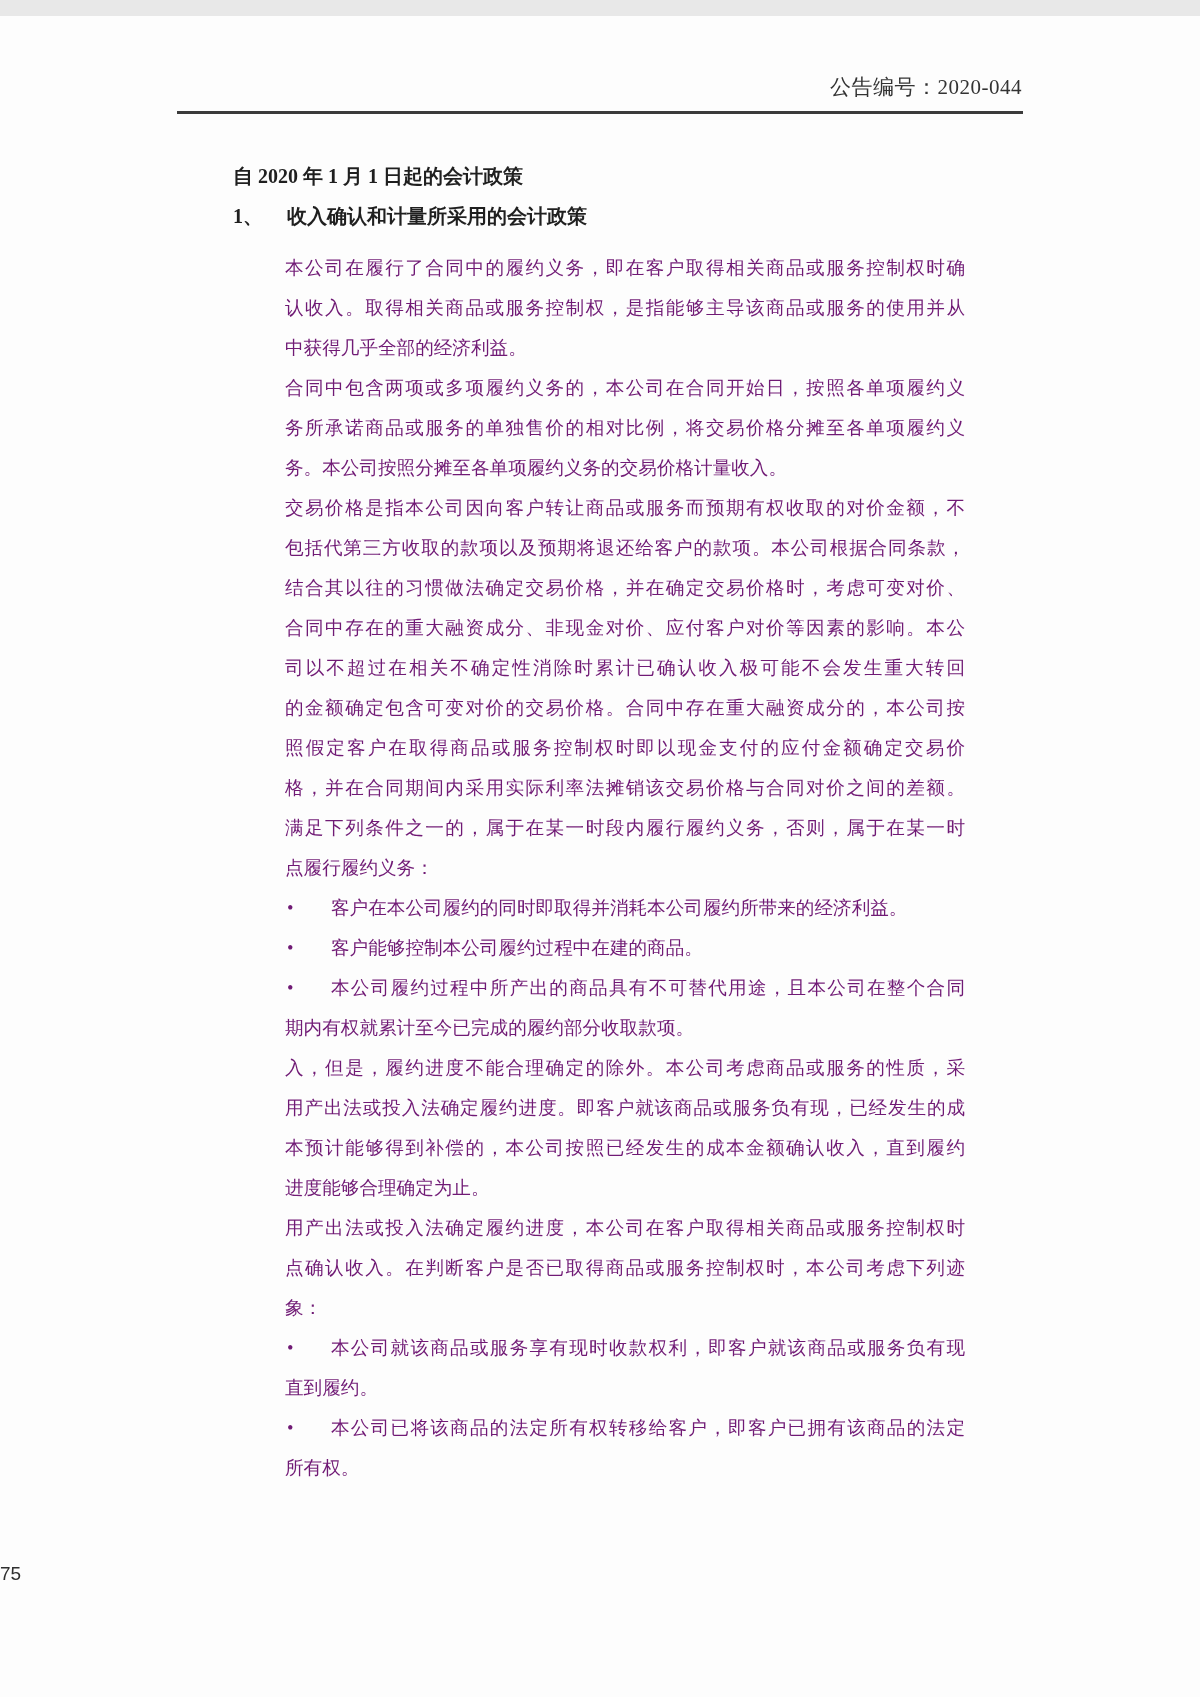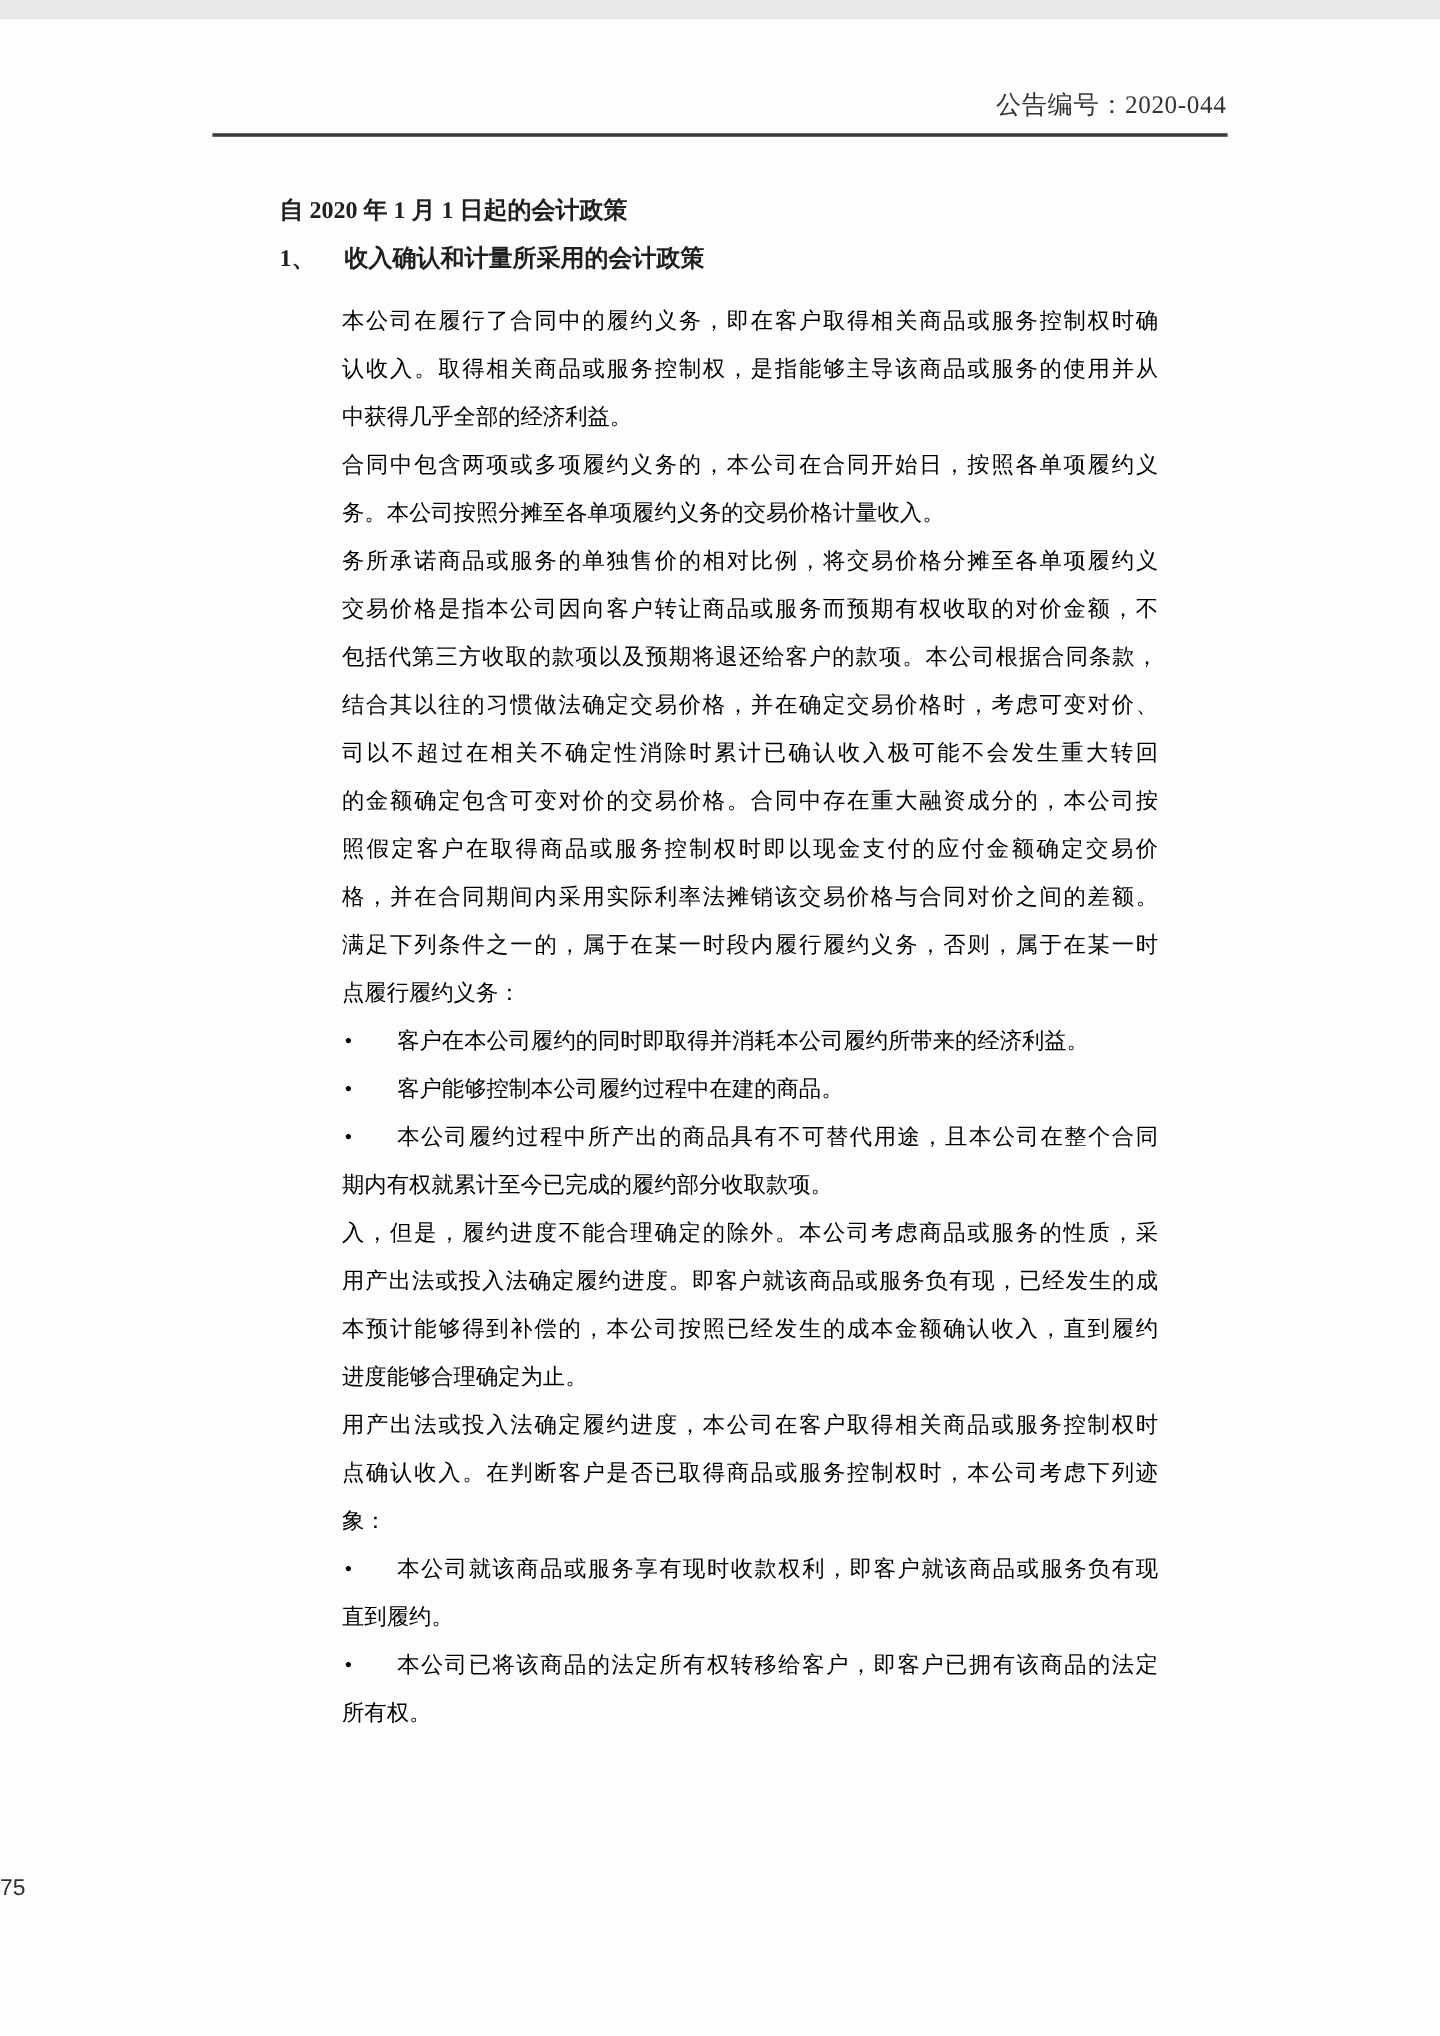--- a/index.html
+++ b/index.html
@@ -44,21 +44,21 @@
     font-size: 20px;
     color: #1f1f1f;
     white-space: nowrap;
   }
   .h2 .num { display: inline-block; width: 54px; }
   .body { margin-top: 12px; }
   .line {
     height: 40px;
     line-height: 40px;
     font-size: 18.6px;
-    color: #000000;
+    color: #701a75;
     overflow: hidden;
     font-family: Liberation Serif, serif;
   }
   .line.j { text-align: justify; text-align-last: justify; }
   .line.bullet { position: relative; }
   .line.bullet .bdot {
     position: absolute;
     left: 2px;
     top: 0;
     font-size: 18.6px;
@@ -89,25 +89,26 @@
 
     <div class="h1">自 2020 年 1 月 1 日起的会计政策</div>
 
     <div class="h2"><span class="num">1、</span><span class="h2t">收入确认和计量所采用的会计政策</span></div>
 
     <div class="body">
       <div class="line j">本公司在履行了合同中的履约义务，即在客户取得相关商品或服务控制权时确</div>
       <div class="line j">认收入。取得相关商品或服务控制权，是指能够主导该商品或服务的使用并从</div>
       <div class="line">中获得几乎全部的经济利益。</div>
       <div class="line j">合同中包含两项或多项履约义务的，本公司在合同开始日，按照各单项履约义</div>
+      <div class="line j">务所承诺商品或服务的单独售价的相对比例，将交易价格分摊至各单项履约义</div>
       <div class="line">务。本公司按照分摊至各单项履约义务的交易价格计量收入。</div>
-      <div class="line j">务所承诺商品或服务的单独售价的相对比例，将交易价格分摊至各单项履约义</div>
       <div class="line j">交易价格是指本公司因向客户转让商品或服务而预期有权收取的对价金额，不</div>
       <div class="line j">包括代第三方收取的款项以及预期将退还给客户的款项。本公司根据合同条款，</div>
       <div class="line j">结合其以往的习惯做法确定交易价格，并在确定交易价格时，考虑可变对价、</div>
+      <div class="line j">合同中存在的重大融资成分、非现金对价、应付客户对价等因素的影响。本公</div>
       <div class="line j">司以不超过在相关不确定性消除时累计已确认收入极可能不会发生重大转回</div>
       <div class="line j">的金额确定包含可变对价的交易价格。合同中存在重大融资成分的，本公司按</div>
       <div class="line j">照假定客户在取得商品或服务控制权时即以现金支付的应付金额确定交易价</div>
       <div class="line j">格，并在合同期间内采用实际利率法摊销该交易价格与合同对价之间的差额。</div>
       <div class="line j">满足下列条件之一的，属于在某一时段内履行履约义务，否则，属于在某一时</div>
       <div class="line">点履行履约义务：</div>
 
       <div class="line bullet">
         <span class="bdot">•</span>
         <span class="btext">客户在本公司履约的同时即取得并消耗本公司履约所带来的经济利益。</span>

